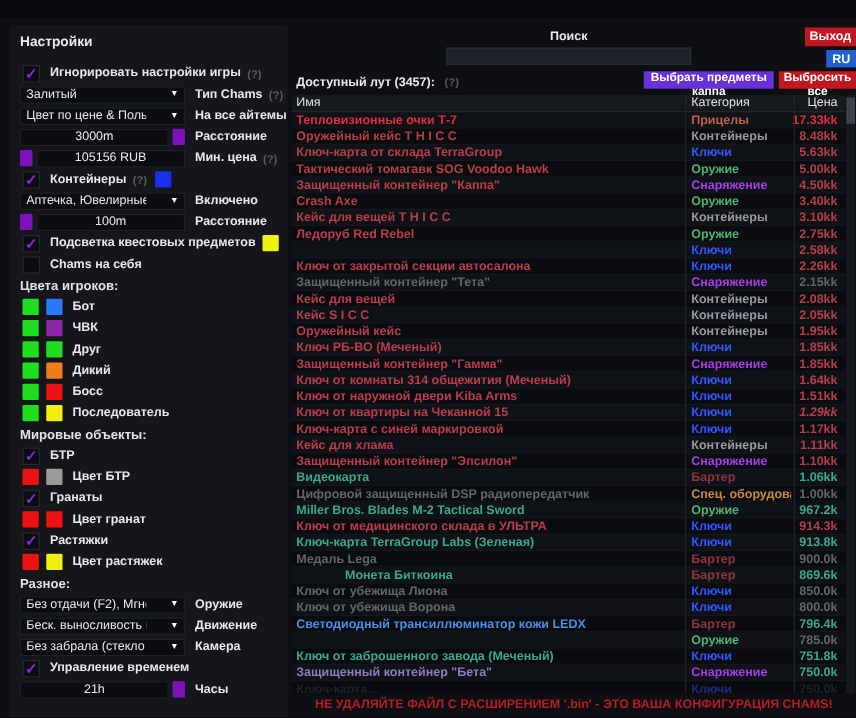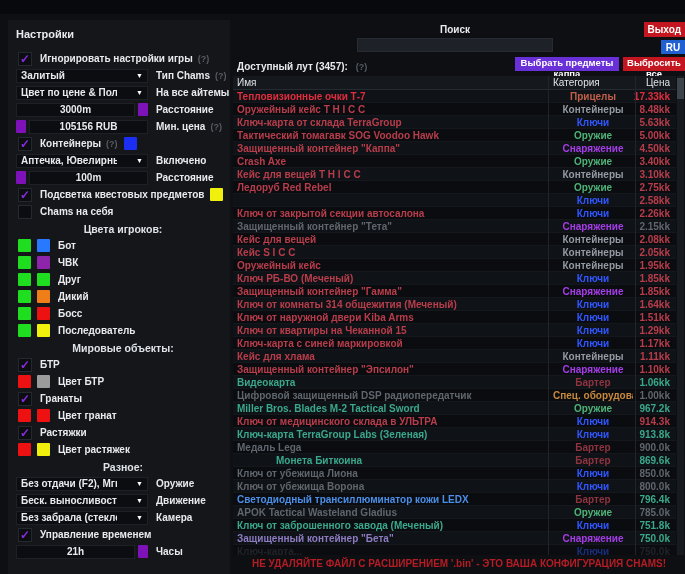--- a/index.html
+++ b/index.html
@@ -11,25 +11,25 @@
   }
   .titlebar{ position:absolute; left:0; top:0; width:685px; height:14px; background:#08090c; }
 
   
   .sidebar{
     position:absolute; left:8px; top:20px; width:222px; height:554px;
     background:#141619; padding:8px 0 0 8px; overflow:hidden;
   }
   .sb-title{ font-size:11px; font-weight:bold; color:#e8eaed; height:22px; }
   .sb-row{ display:flex; align-items:center; height:17px; }
-  .sb-head{ height:17px; line-height:19px; font-size:10.5px; font-weight:bold; color:#dfe3e7;text-align:center; }
+  .sb-head{ height:17px; line-height:19px; font-size:10.5px; font-weight:bold; color:#dfe3e7; }
   .ctrlzone{ width:132px; display:flex; align-items:center; gap:3px; flex:none; }
   .ctrl{
     flex:1; height:14px; background:#0b0d11; border:1px solid #1d2127;
-    color:#e8eaed; font-size:10px; font-weight:bold; line-height:12px;
+    color:#e8eaed; font-size:10px; font-weight:normal; line-height:12px;
     display:flex; align-items:center; overflow:hidden; white-space:nowrap;gap:16px;
   }
   .ctrl.drop{ padding:0 4px; justify-content:space-between; }
   .ctrl.inp{ justify-content:center; }
   .arrow{ font-size:7px; color:#fff; flex:none; margin-left:3px; }
   .sb-label{ margin-left:8px; font-size:10px; font-weight:bold; color:#e8eaed; white-space:nowrap; }
   .help{ margin-left:5px; font-size:9px; font-weight:bold; color:#565c63; }
   .cb{
     width:14px; height:14px; flex:none; background:#0b0d11; border:1px solid #24292f;
     color:#8a2be2; font-size:12px; font-weight:bold; line-height:12px; text-align:center;
@@ -68,21 +68,21 @@
     font-size:10px; font-weight:normal; color:#dfe3e7; line-height:14px;
   }
   .th-name{ position:absolute; left:4px; }
   .th-cat{ position:absolute; left:320px; }
   .th-price{ position:absolute; right:6px; }
   .trow{ position:relative; height:13px; line-height:13px; font-size:10px; font-weight:bold;
     background:#0f1216; border-bottom:1px solid #14171c; }
   .trow.alt{ background:#0a0c10; }
   .trow.clipped{ opacity:.45; }
   .tname{ position:absolute; left:4px; width:308px; overflow:hidden; white-space:nowrap; }
-  .tcat{ position:absolute; left:320px; width:80px; overflow:hidden; white-space:nowrap;text-align:center; }
+  .tcat{ position:absolute; left:320px; width:80px; overflow:hidden; white-space:nowrap; }
   .tprice{ position:absolute; right:6px; }
 
   .scrollbar{ position:absolute; left:677px; top:76px; width:7px; height:479px; background:#171a1f; }
   .scroll-thumb{ position:absolute; left:0; top:2px; width:7px; height:21px; background:#3d434b; }
 
   .footer-warning{
     position:absolute; left:233px; top:558px; width:452px; text-align:center;
     font-size:10px; font-weight:bold; color:#b51c24; white-space:nowrap;
   }
 </style>
@@ -382,21 +382,21 @@
           <span class="tprice" style="color: rgb(184, 61, 75);">1.64kk</span>
         </div>
         <div class="trow alt">
           <span class="tname" style="color: rgb(184, 61, 75);">Ключ от наружной двери Kiba Arms</span>
           <span class="tcat" style="color: rgb(48, 86, 255);">Ключи</span>
           <span class="tprice" style="color: rgb(184, 61, 75);">1.51kk</span>
         </div>
         <div class="trow">
           <span class="tname" style="color: rgb(184, 61, 75);">Ключ от квартиры на Чеканной 15</span>
           <span class="tcat" style="color: rgb(48, 86, 255);">Ключи</span>
-          <span class="tprice" style="color: rgb(184, 61, 75);">1.29kk</span>
+          <span class="tprice" style="color: rgb(184, 61, 75); font-style: italic;">1.29kk</span>
         </div>
         <div class="trow alt">
           <span class="tname" style="color: rgb(184, 61, 75);">Ключ-карта с синей маркировкой</span>
           <span class="tcat" style="color: rgb(48, 86, 255);">Ключи</span>
           <span class="tprice" style="color: rgb(184, 61, 75);">1.17kk</span>
         </div>
         <div class="trow">
           <span class="tname" style="color: rgb(184, 61, 75);">Кейс для хлама</span>
           <span class="tcat" style="color: rgb(148, 154, 162);">Контейнеры</span>
           <span class="tprice" style="color: rgb(184, 61, 75);">1.11kk</span>
@@ -450,21 +450,20 @@
           <span class="tname" style="color: rgb(96, 102, 109);">Ключ от убежища Ворона</span>
           <span class="tcat" style="color: rgb(48, 86, 255);">Ключи</span>
           <span class="tprice" style="color: rgb(96, 102, 109);">800.0k</span>
         </div>
         <div class="trow alt">
           <span class="tname" style="color: rgb(75, 143, 232);">Светодиодный трансиллюминатор кожи LEDX</span>
           <span class="tcat" style="color: rgb(142, 52, 64);">Бартер</span>
           <span class="tprice" style="color: rgb(58, 168, 140);">796.4k</span>
         </div>
         <div class="trow">
-          <span class="tname" style="color: rgb(96, 102, 109);">APOK Tactical Wasteland Gladius</span>
           <span class="tcat" style="color: rgb(79, 179, 119);">Оружие</span>
           <span class="tprice" style="color: rgb(96, 102, 109);">785.0k</span>
         </div>
         <div class="trow alt">
           <span class="tname" style="color: rgb(58, 168, 140);">Ключ от заброшенного завода (Меченый)</span>
           <span class="tcat" style="color: rgb(48, 86, 255);">Ключи</span>
           <span class="tprice" style="color: rgb(58, 168, 140);">751.8k</span>
         </div>
         <div class="trow">
           <span class="tname" style="color: rgb(141, 124, 194);">Защищенный контейнер "Бета"</span>

